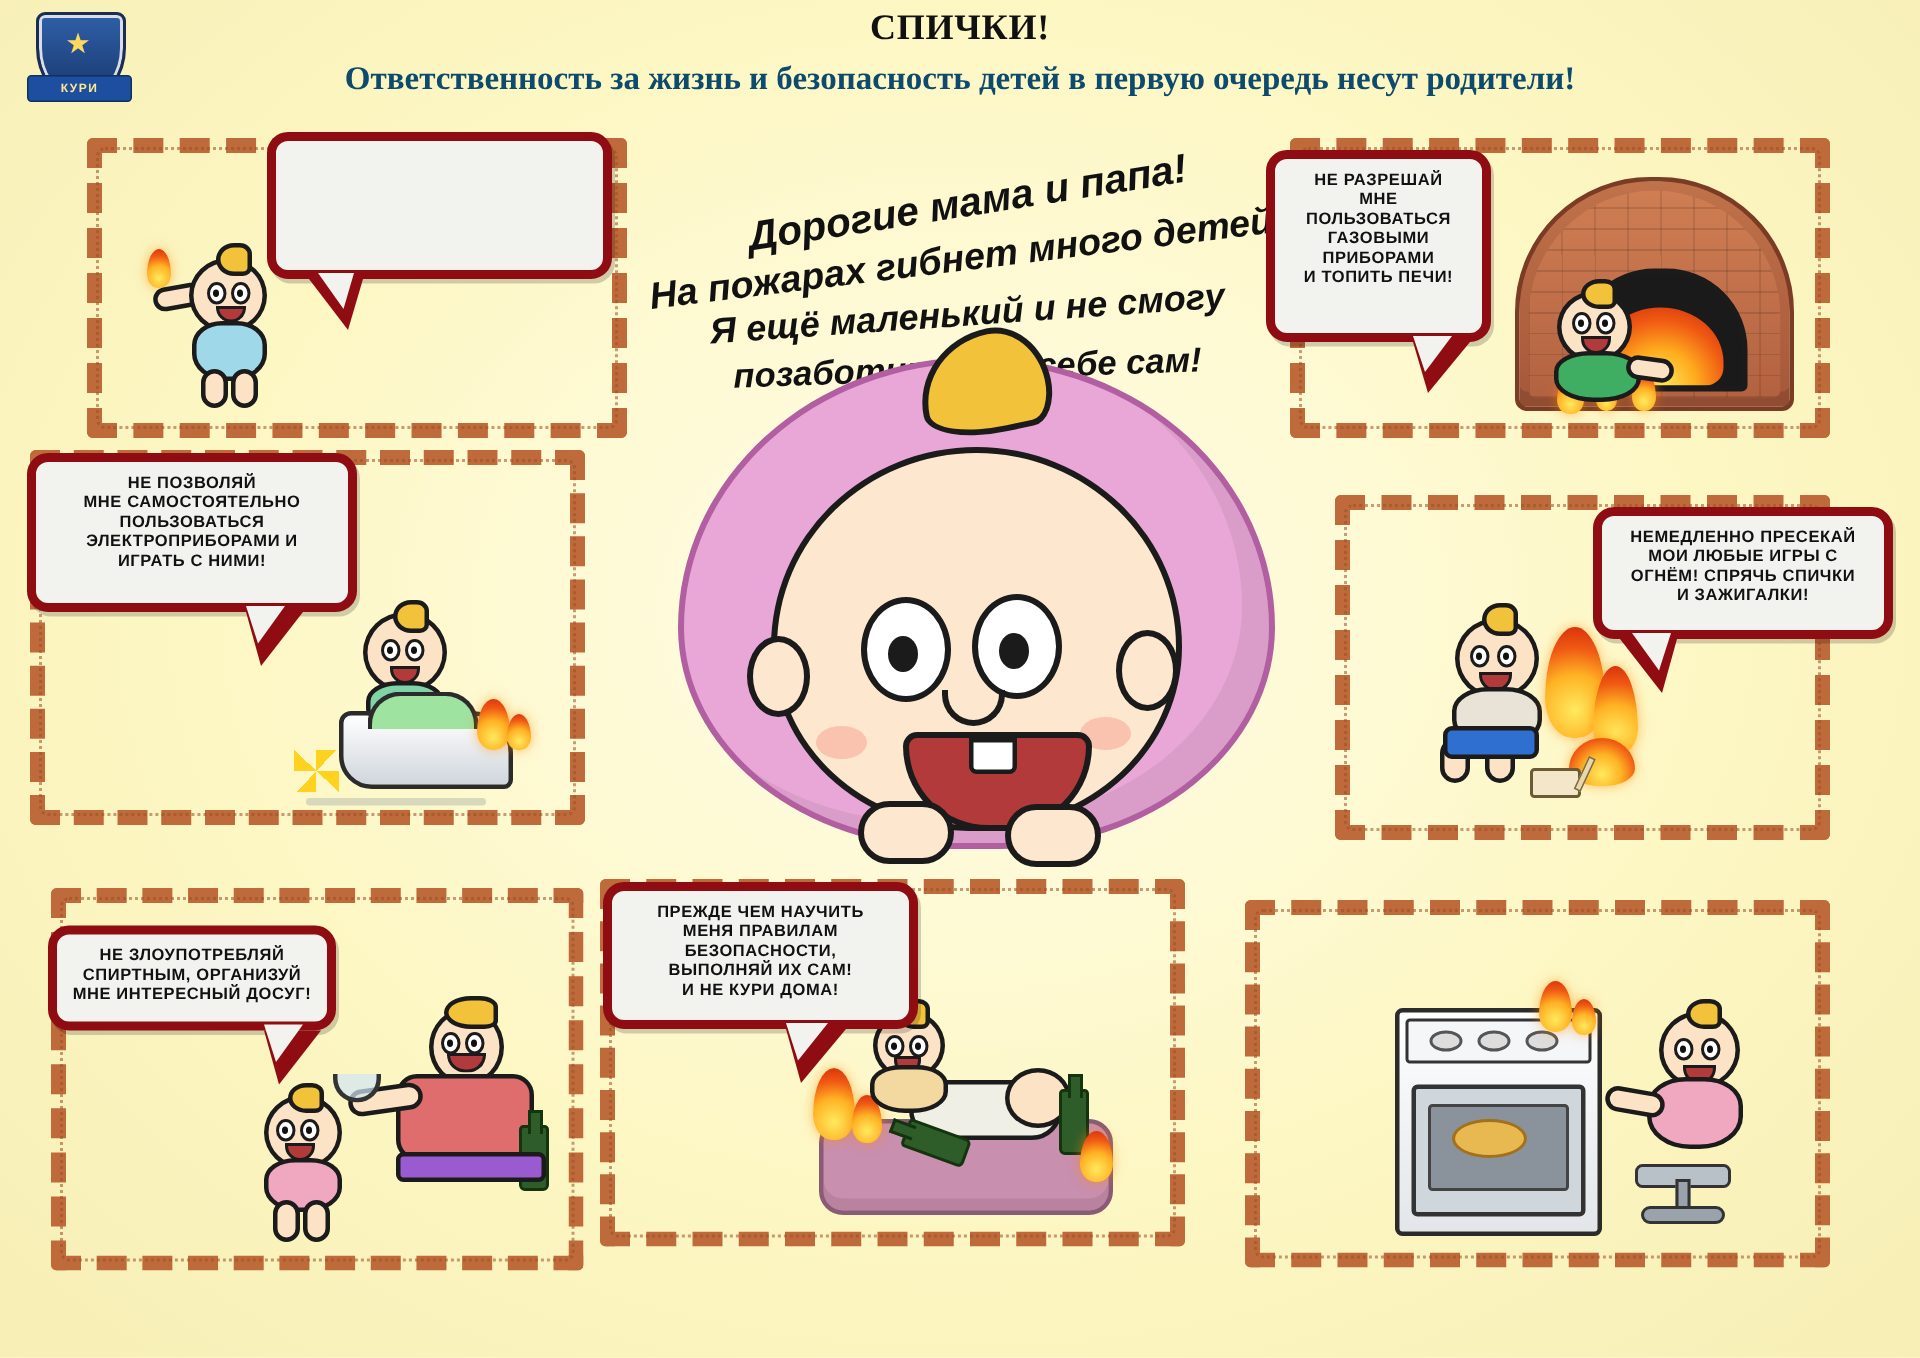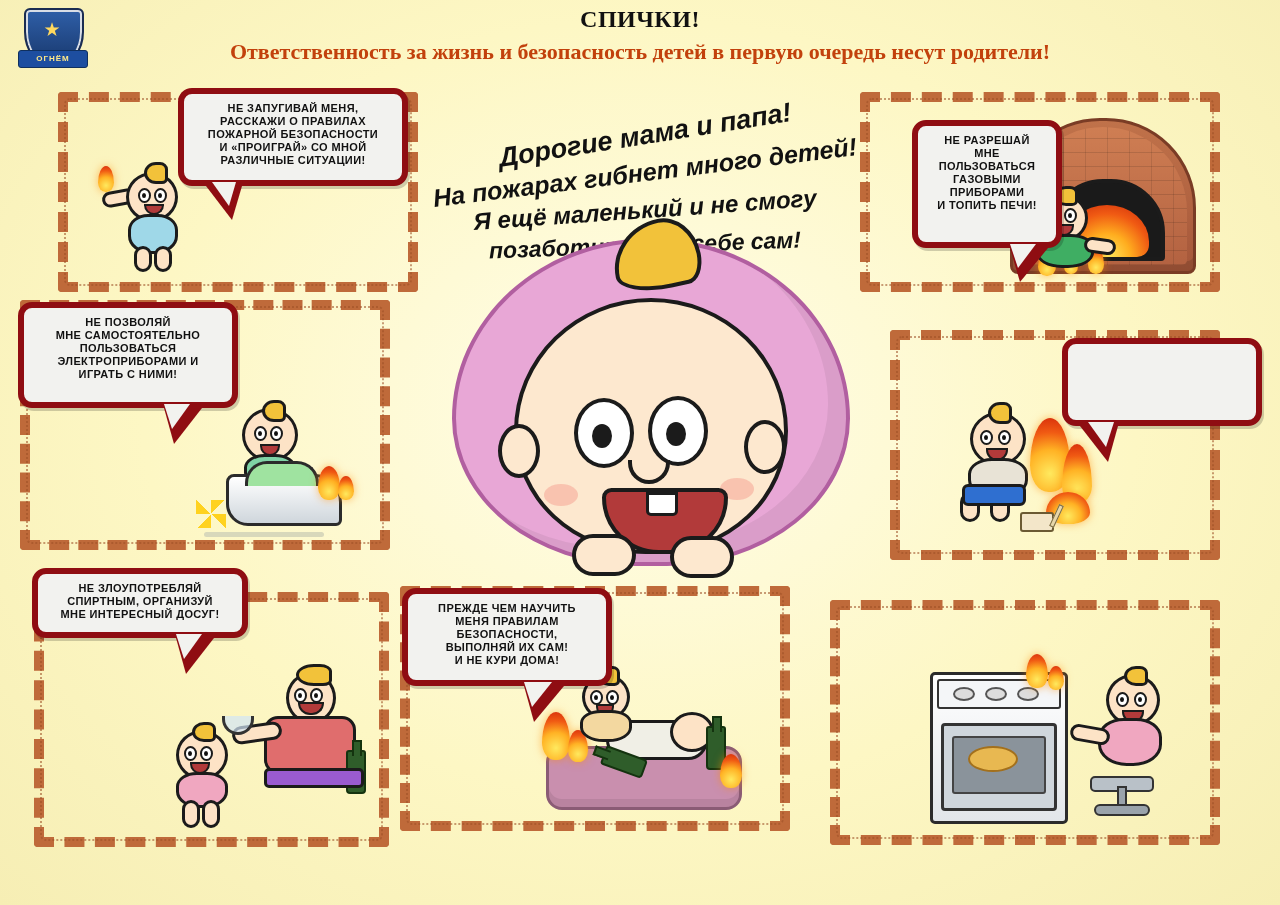--- a/index.html
+++ b/index.html
@@ -43,21 +43,21 @@
 
   .head-wrap{
     position:absolute;left:100px;top:6px;width:1080px;text-align:center;
   }
   .head-title{
     font-family:"Liberation Serif", serif;
     font-size:24px;font-weight:bold;color:#111;letter-spacing:.5px;
   }
   .head-sub{
     font-family:"Liberation Serif", serif;
-    font-size:22px;font-weight:bold;color:#c2410c;margin-top:6px;
+    font-size:22px;font-weight:bold;color:#0c4a6e;margin-top:6px;
   }
 
   
   .frame{
     position:absolute;
     border:10px dashed #bf6a3a;
     border-radius:4px;
     background:transparent;
     box-sizing:border-box;
   }
@@ -255,21 +255,21 @@
 </head>
 <body>
 
 <div class="paper-tint"></div>
 
 <div class="stage">
 
   <div class="emblem">
     <div class="shield"></div>
     <div class="bird">★</div>
-    <div class="ribbon">ОГНЁМ</div>
+    <div class="ribbon">КУРИ</div>
   </div>
 
   <div class="head-wrap">
     <div class="head-title">СПИЧКИ!</div>
     <div class="head-sub">Ответственность за жизнь и безопасность детей в первую очередь несут родители!</div>
   </div>
 
   <div class="frame" style="left:58px;top:92px;width:360px;height:200px;"></div>
   <div class="frame" style="left:860px;top:92px;width:360px;height:200px;"></div>
   <div class="frame" style="left:20px;top:300px;width:370px;height:250px;"></div>
@@ -470,30 +470,25 @@
       </div>
     <div class="b-eye" style="left:204px;top:20px;">
         <i></i>
       </div>
     <div class="b-mouth" style="left:192px;top:38px;width:18px;height:9px;"></div>
     <div class="b-body" style="left:168px;top:46px;width:58px;height:42px;background:#f0a7c0;"></div>
     <div class="limb" style="left:140px;top:54px;width:34px;height:11px;transform:rotate(10deg);"></div>
   </div>
 
   <div class="bubble" style="left:178px;top:88px;width:230px;height:98px;">
-    <div class="txt">НЕ ЗАПУГИВАЙ МЕНЯ,
-РАССКАЖИ О ПРАВИЛАХ
-ПОЖАРНОЙ БЕЗОПАСНОСТИ
-И «ПРОИГРАЙ» СО МНОЙ
-РАЗЛИЧНЫЕ СИТУАЦИИ!</div>
     <div class="tail" style="left:22px;top:92px;border-left:26px solid transparent;border-right:10px solid transparent;border-top:34px solid #8f0d12;"></div>
     <div class="tail" style="left:28px;top:88px;border-left:17px solid transparent;border-right:7px solid transparent;border-top:24px solid #f2f2ef;"></div>
   </div>
 
-  <div class="bubble" style="left:912px;top:100px;width:150px;height:128px;margin-top:20px;">
+  <div class="bubble" style="left:844px;top:100px;width:150px;height:128px;">
     <div class="txt">НЕ РАЗРЕШАЙ
 МНЕ
 ПОЛЬЗОВАТЬСЯ
 ГАЗОВЫМИ
 ПРИБОРАМИ
 И ТОПИТЬ ПЕЧИ!</div>
     <div class="tail" style="left:92px;top:122px;border-left:10px solid transparent;border-right:28px solid transparent;border-top:34px solid #8f0d12;"></div>
     <div class="tail" style="left:92px;top:118px;border-left:8px solid transparent;border-right:18px solid transparent;border-top:24px solid #f2f2ef;"></div>
   </div>
 
@@ -501,25 +496,29 @@
     <div class="txt">НЕ ПОЗВОЛЯЙ
 МНЕ САМОСТОЯТЕЛЬНО
 ПОЛЬЗОВАТЬСЯ
 ЭЛЕКТРОПРИБОРАМИ И
 ИГРАТЬ С НИМИ!</div>
     <div class="tail" style="left:140px;top:100px;border-left:10px solid transparent;border-right:28px solid transparent;border-top:36px solid #8f0d12;"></div>
     <div class="tail" style="left:140px;top:96px;border-left:8px solid transparent;border-right:18px solid transparent;border-top:25px solid #f2f2ef;"></div>
   </div>
 
   <div class="bubble" style="left:1062px;top:338px;width:200px;height:88px;">
+    <div class="txt">НЕМЕДЛЕННО ПРЕСЕКАЙ
+МОИ ЛЮБЫЕ ИГРЫ С
+ОГНЁМ! СПРЯЧЬ СПИЧКИ
+И ЗАЖИГАЛКИ!</div>
     <div class="tail" style="left:12px;top:82px;border-left:28px solid transparent;border-right:10px solid transparent;border-top:36px solid #8f0d12;"></div>
     <div class="tail" style="left:20px;top:78px;border-left:18px solid transparent;border-right:8px solid transparent;border-top:25px solid #f2f2ef;"></div>
   </div>
 
-  <div class="bubble" style="left:32px;top:568px;width:216px;height:70px;">
+  <div class="bubble" style="left:32px;top:617px;width:192px;height:70px;">
     <div class="txt">НЕ ЗЛОУПОТРЕБЛЯЙ
 СПИРТНЫМ, ОРГАНИЗУЙ
 МНЕ ИНТЕРЕСНЫЙ ДОСУГ!</div>
     <div class="tail" style="left:138px;top:64px;border-left:10px solid transparent;border-right:28px solid transparent;border-top:36px solid #8f0d12;"></div>
     <div class="tail" style="left:138px;top:60px;border-left:8px solid transparent;border-right:18px solid transparent;border-top:25px solid #f2f2ef;"></div>
   </div>
 
   <div class="bubble" style="left:402px;top:588px;width:210px;height:98px;">
     <div class="txt">ПРЕЖДЕ ЧЕМ НАУЧИТЬ
 МЕНЯ ПРАВИЛАМ

